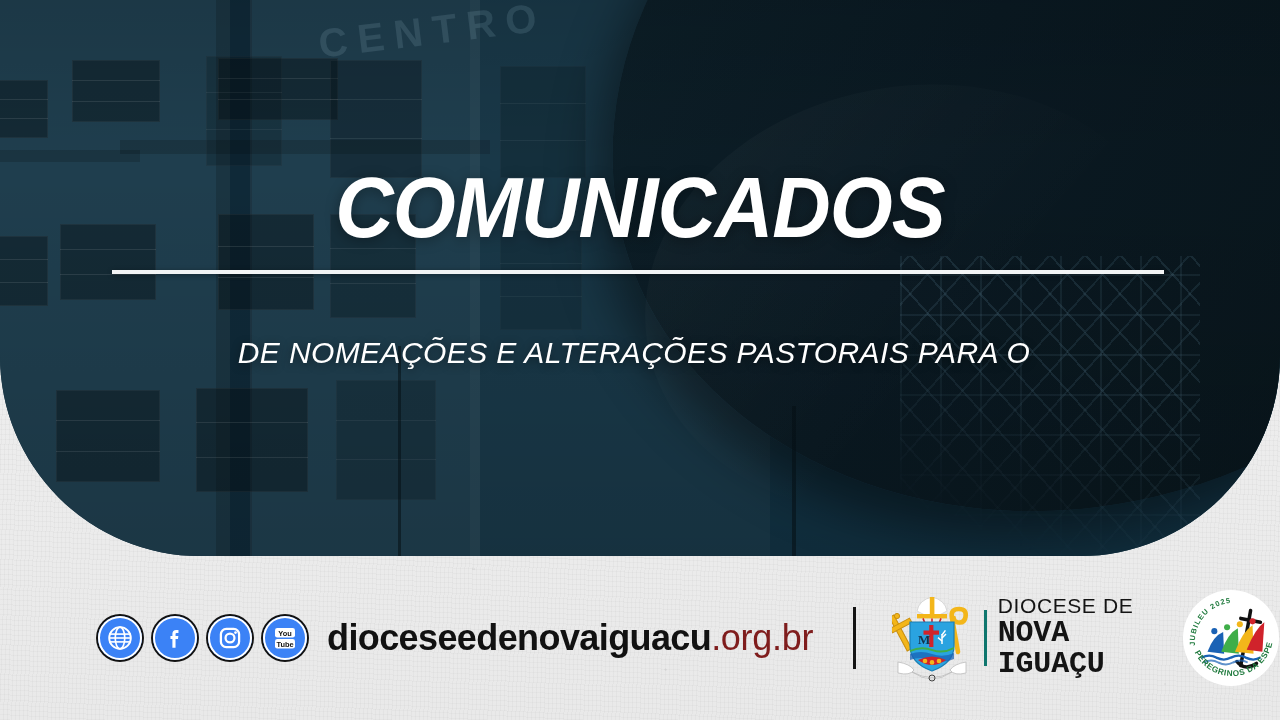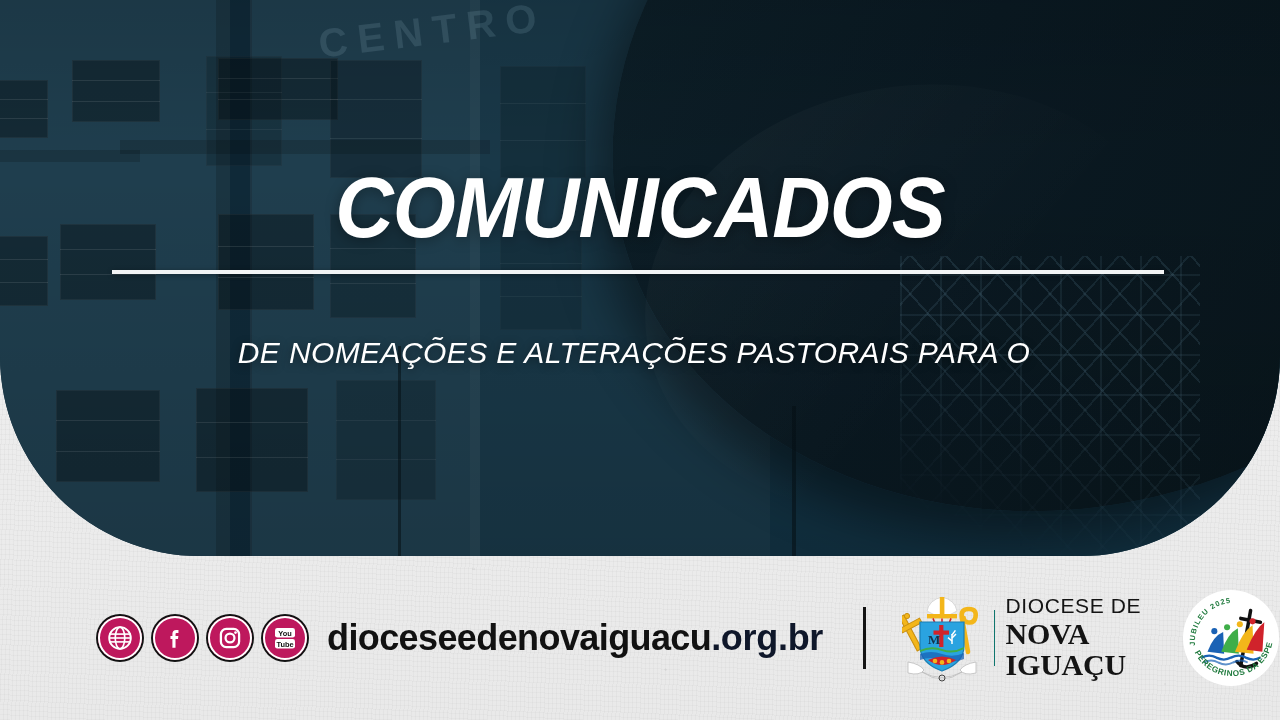--- a/index.html
+++ b/index.html
@@ -211,69 +211,69 @@
   }
   .social {
     display: flex;
     align-items: center;
     gap: 11px;
     margin-left: 98px;
   }
   .s-icon {
     width: 44px; height: 44px;
     border-radius: 50%;
-    background: #be185d;
+    background: #3b82f6;
     box-shadow: 0 0 0 2px #111111, inset 0 0 0 2px #ffffff;
     display: flex; align-items: center; justify-content: center;
     color: #ffffff;
     flex: 0 0 auto;
   }
   .s-icon svg { display: block; }
 
   .url {
     margin-left: 20px;
     font-family: "Liberation Sans", sans-serif;
     font-size: 36px;
     line-height: 1;
     color: #111111;
     white-space: nowrap;
   }
   .url .u-main { font-weight: 700; letter-spacing: -.6px; }
-  .url .u-tld  { font-weight: 700; color: #0f172a; letter-spacing: -.3px; text-align: right; }
+  .url .u-tld  { font-weight: 400; color: #7f1d1d; letter-spacing: -.3px; text-align: right; }
 
   .divider {
     width: 3px;
     height: 62px;
     background: #141414;
     margin-left: 40px;
   }
 
   
   .diocese {
     display: flex;
     align-items: center;
     gap: 12px;
     margin-left: 36px;
   }
   .crest { width: 80px; height: 92px; flex: 0 0 auto; }
   .dio-text {
     display: flex;
     flex-direction: column;
     justify-content: center;
-    border-left: 1px solid #0f766e;
+    border-left: 3px solid #0f766e;
     padding-left: 11px;
     height: 56px;
   }
   .dio-1 {
     font-family: "Liberation Sans", sans-serif;
     font-weight: 400; font-size: 21px; line-height: 1.08;
     letter-spacing: .6px; color: #141414;
   }
   .dio-2 {
-    font-family: Liberation Serif, serif;
+    font-family: Liberation Mono, monospace;
     font-weight: 700; font-size: 30px; line-height: 1.06;
     letter-spacing: -.2px; color: #141414;
   }
 
   .jubilee { width: 98px; height: 98px; margin-left: 24px; flex: 0 0 auto; }
 
   .hero-blend {
     position:absolute; inset:0; z-index:5;
     background: linear-gradient(180deg, rgba(0,0,0,.10) 0%, rgba(0,0,0,0) 30%, rgba(0,0,0,.12) 100%);
     pointer-events:none;

